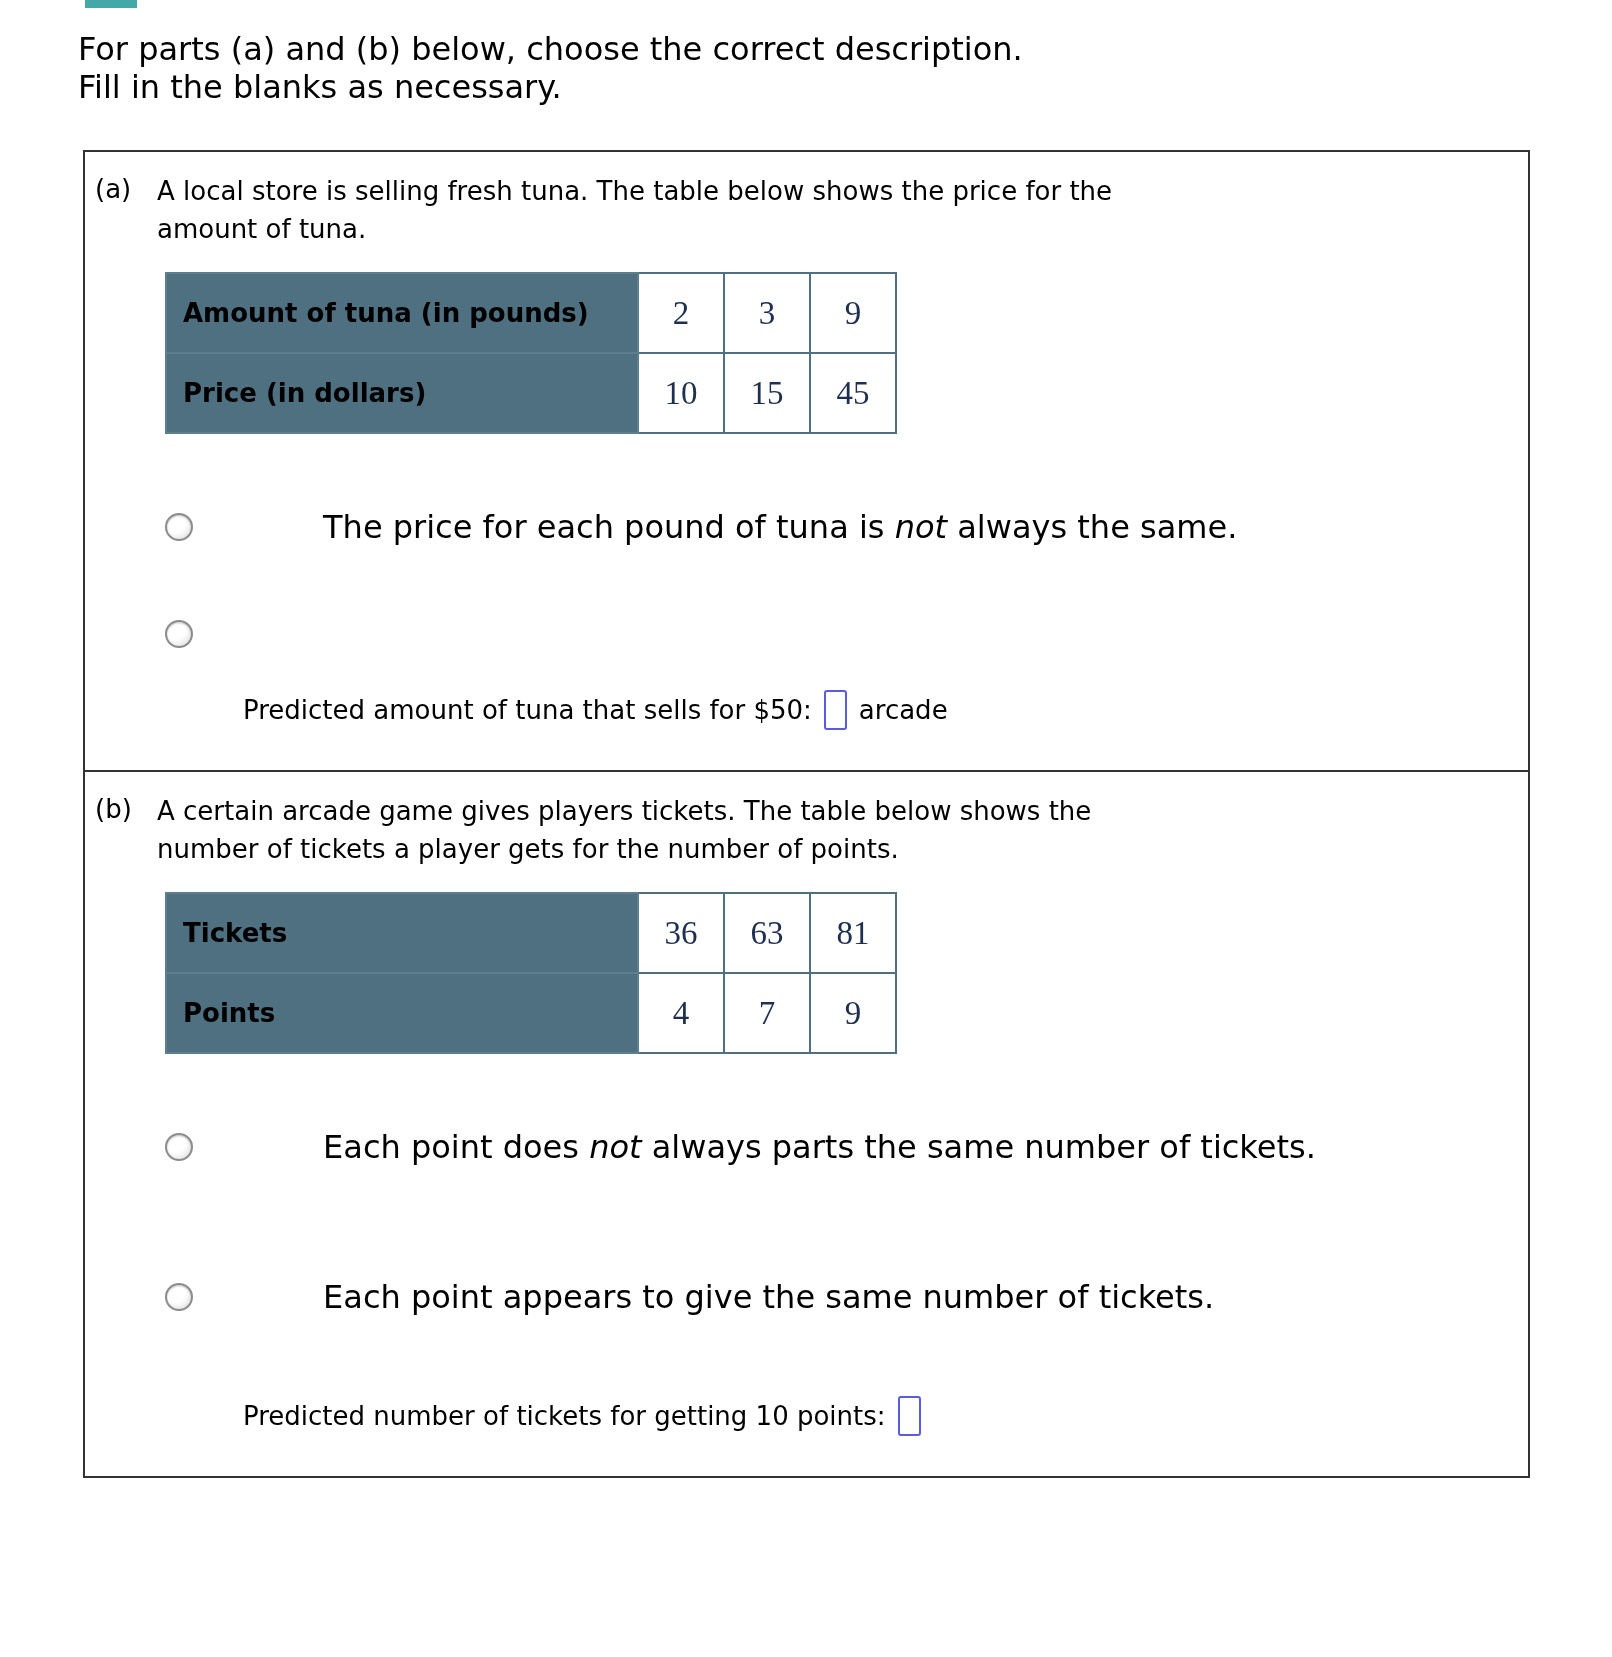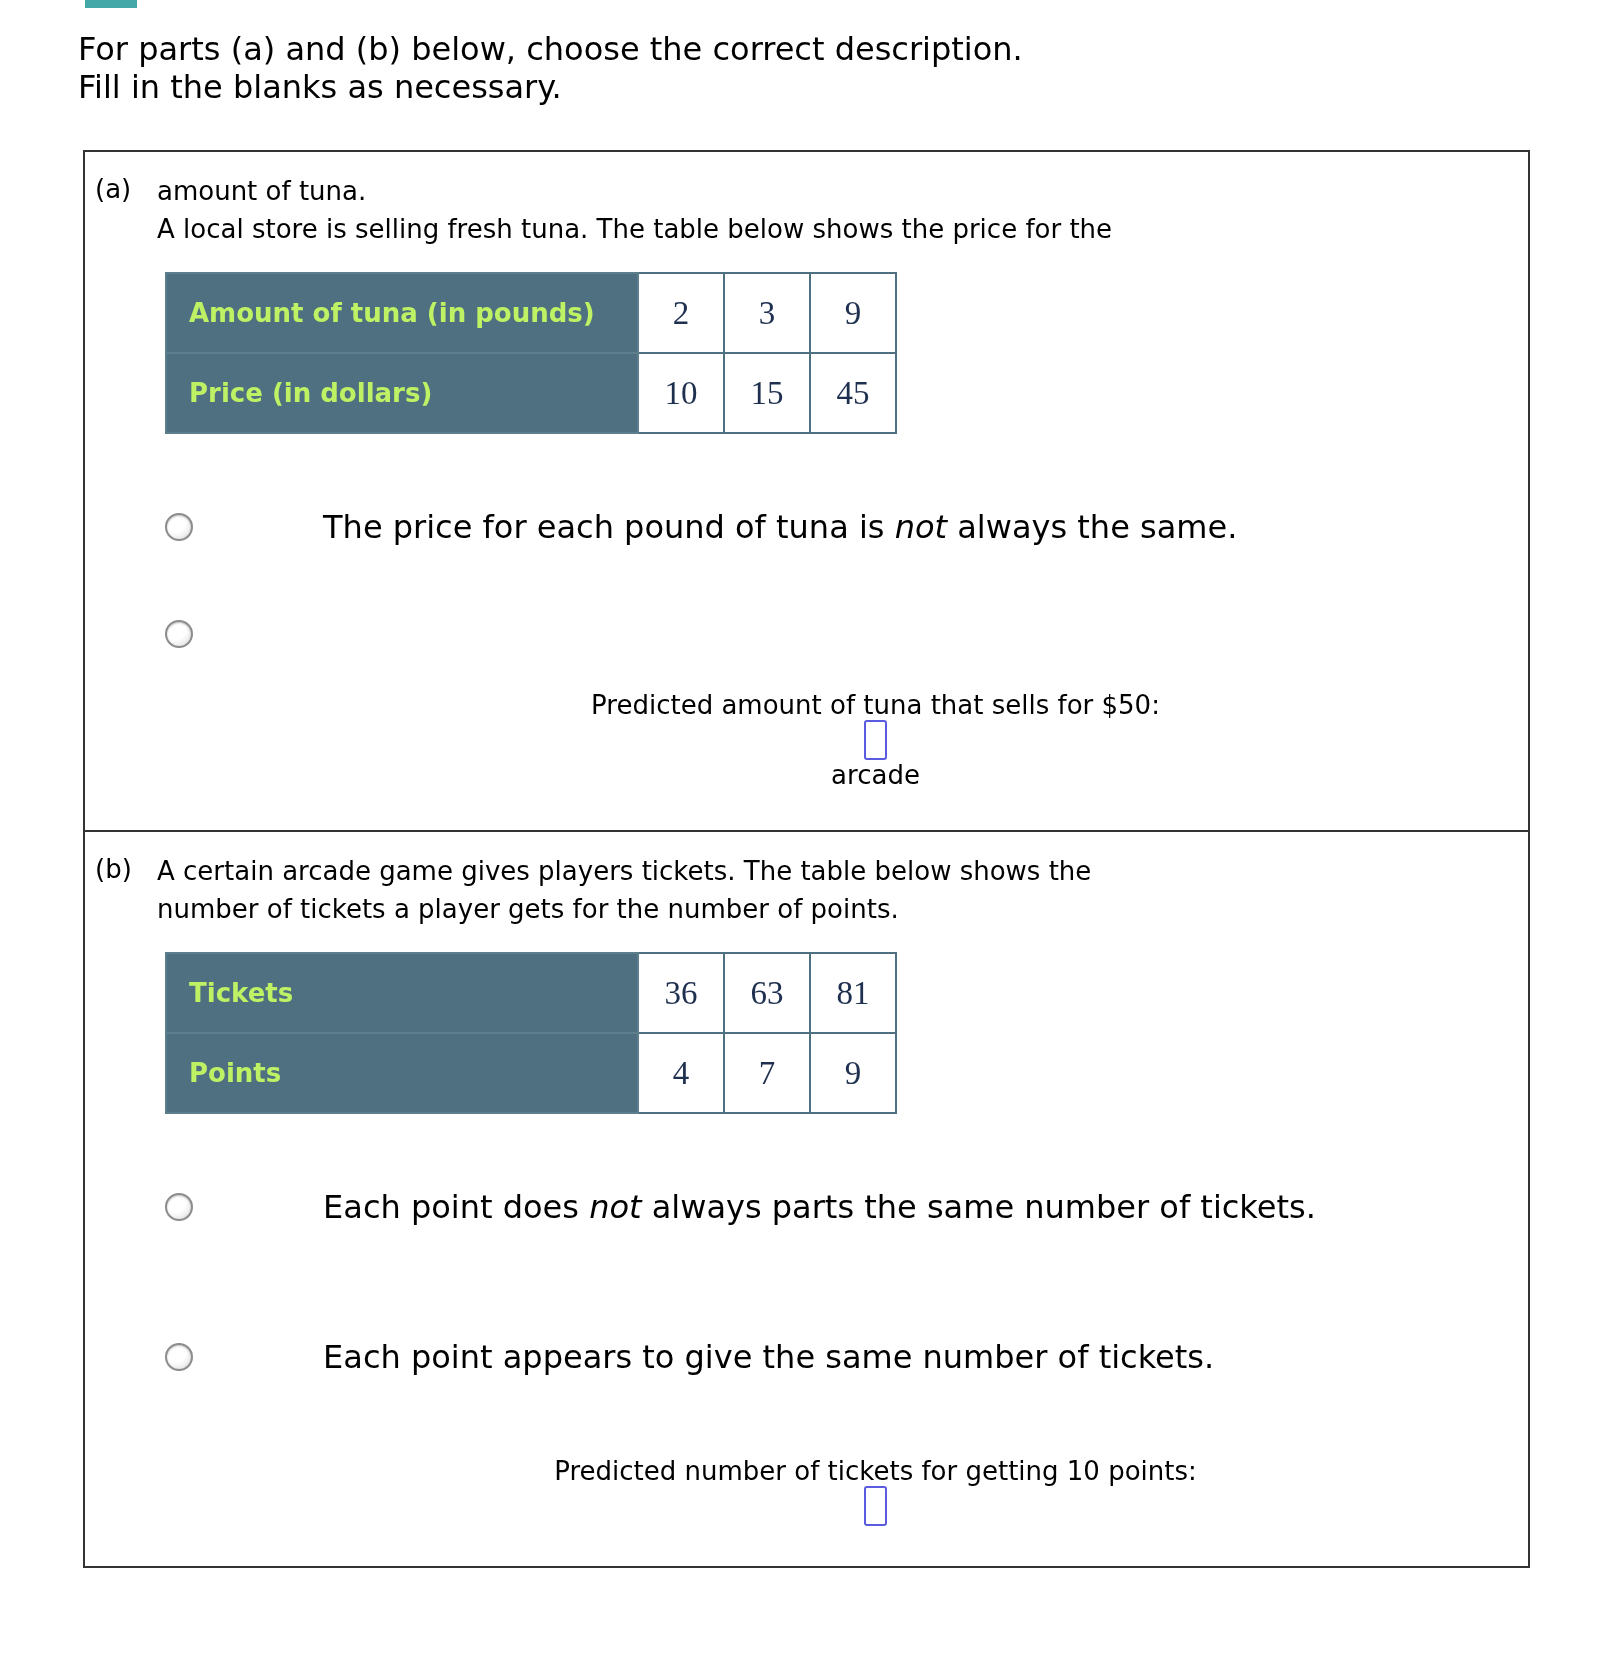--- a/index.html
+++ b/index.html
@@ -48,25 +48,25 @@
     font-size: 26px;
     line-height: 38px;
   }
   .prompt span { display: block; }
   table.data-table {
     border-collapse: collapse;
     margin: 24px 0 0 8px;
   }
   table.data-table th {
     background: #4f7080;
-    color: #bef264;
+    color: #000000;
     font-size: 26px;
     font-weight: bold;
     text-align: left;
-    padding-left: 22px;
+    padding-left: 16px;
     width: 472px;
     height: 80px;
     border: 2px solid #5d7e8c;
   }
   table.data-table td {
     width: 86px;
     height: 80px;
     text-align: center;
     vertical-align: middle;
     border: 2px solid #4f7080;
@@ -94,21 +94,20 @@
   .option-text {
     font-size: 32px;
     white-space: pre-wrap;
   }
   .option-text .ital { font-style: italic; }
   .prediction-row {
     display: flex;
     align-items: center;
     margin: 42px 0 0 86px;
     font-size: 26px;
-    flex-direction: column;
   }
   .answer-box {
     width: 23px;
     height: 40px;
     flex: none;
     border: 2px solid #5b5be0;
     border-radius: 3px;
     background: #ffffff;
     margin: 0 12px;
     cursor: text;
@@ -124,22 +123,22 @@
   <div>Fill in the blanks as necessary.</div>
 </div>
 
 <div class="question-area">
 
   <div class="qbox">
     <div class="part">
       <div class="part-label">(a)</div>
       <div class="part-content">
         <div class="prompt">
+          <span>A local store is selling fresh tuna. The table below shows the price for the</span>
           <span>amount of tuna.</span>
-          <span>A local store is selling fresh tuna. The table below shows the price for the</span>
         </div>
 
         <table class="data-table">
           <tbody>
               <tr>
             <th>Amount of tuna (in pounds)</th>
             <td>2</td>
             <td>3</td>
             <td>9</td>
           </tr>

